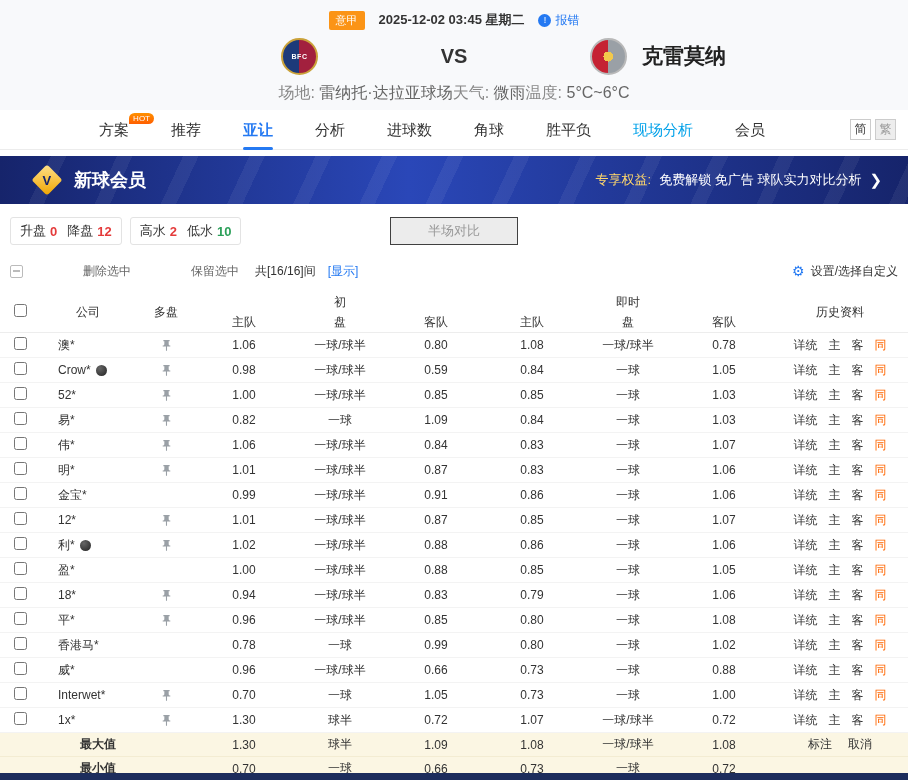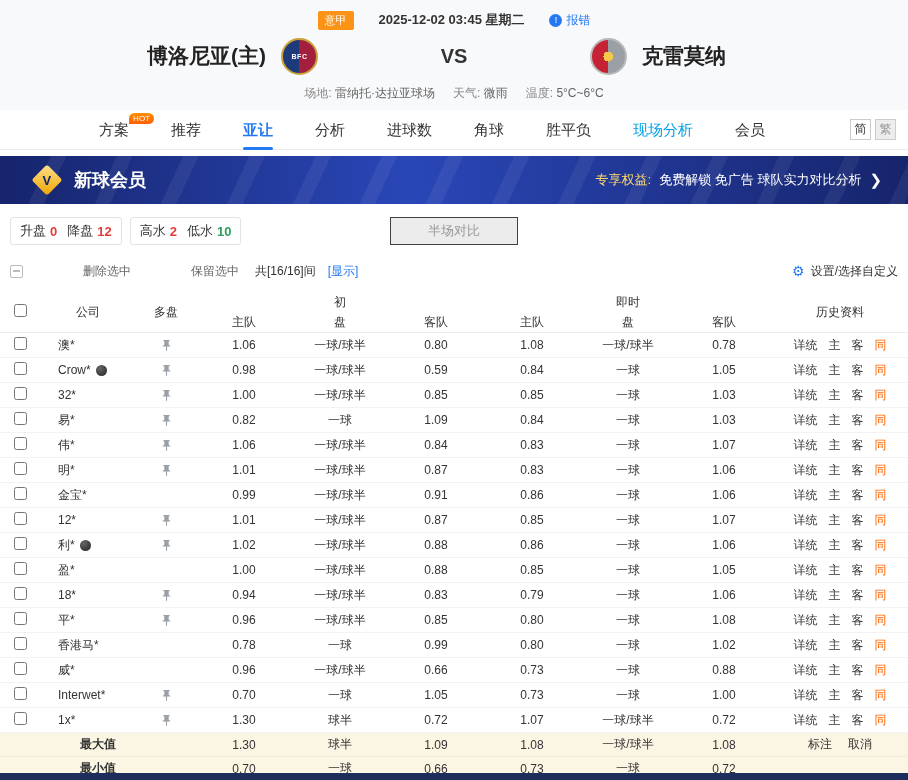--- a/index.html
+++ b/index.html
@@ -8,37 +8,37 @@
     width: 908px;
     height: 780px;
     font-family: "Liberation Sans", "DejaVu Sans", sans-serif;
     background: #fff;
     overflow: hidden;
     position: relative;
     color: #333;
   }
   
   .top { background: #f8f9fb; padding: 10px 0 8px; }
-  .meta-row { display: flex; align-items: center; justify-content: center; gap: 25px; height: 20px; }
+  .meta-row { display: flex; align-items: center; justify-content: center; gap: 14px; height: 20px; }
   .league-badge { background: #fb9416; color: #fff; font-size: 11px; padding: 2px 7px; border-radius: 2px; cursor: pointer; }
   .dt { font-size: 13px; font-weight: bold; color: #333; }
   .report { display: flex; align-items: center; gap: 4px; color: #2479f2; font-size: 12px; cursor: pointer; }
   .err-icon { width: 13px; height: 13px; border-radius: 50%; background: #2479f2; color: #fff; font-size: 9px; display: inline-flex; align-items: center; justify-content: center; }
   .teams-row { display: grid; grid-template-columns: 1fr 60px 1fr; align-items: center; height: 48px; margin-top: 2px; }
   .side { display: flex; align-items: center; }
   .side.home { justify-content: flex-end; padding-right: 106px; }
   .side.away { justify-content: flex-start; padding-left: 106px; }
   .team-name { font-size: 21px; font-weight: bold; color: #222; cursor: pointer; }
   .side.home .team-name { margin-right: 15px; }
   .side.away .team-name { margin-left: 15px; }
   .team-logo { width: 37px; height: 37px; border-radius: 50%; display: flex; align-items: center; justify-content: center; flex: none; }
   .home-logo { background: linear-gradient(90deg, #1d3a7a 50%, #a2203e 50%); border: 2px solid #caa23a; color: #fff; font-size: 7px; font-weight: bold; letter-spacing: .5px; }
   .away-logo { background: radial-gradient(circle at 50% 50%, #f2c94c 0 5px, rgba(0,0,0,0) 5px), linear-gradient(90deg, #c52233 50%, #9aa0a6 50%); border: 2px solid #b9b9b9; }
   .vs { text-align: center; font-size: 20px; font-weight: bold; color: #333; }
-  .venue-row { display: flex; justify-content: center; gap: 18px; font-size: 12px; color: #666; height: 18px; align-items: center; margin-top: 4px; }
+  .venue-row { display: flex; justify-content: center; font-size: 16px; color: #666; height: 18px; align-items: center; margin-top: 4px; }
   .venue-row .lbl { color: #888; }
   
   .nav { height: 40px; background: #fff; border-bottom: 1px solid #ececec; display: flex; align-items: center; padding-left: 78px; position: relative; }
   .nav-item { padding: 0 21px; font-size: 15px; color: #333; cursor: pointer; position: relative; height: 40px; line-height: 40px; }
   .nav-item.active { color: #2479f2; font-weight: bold; }
   .nav-item.active::after { content: ""; position: absolute; left: 50%; transform: translateX(-50%); bottom: 0; width: 30px; height: 3px; background: #2479f2; border-radius: 2px; }
   .nav-item.highlight { color: #00a1e9; }
   .hot-badge { position: absolute; top: 3px; right: -4px; background: linear-gradient(180deg, #ff9100, #ff5e00); color: #fff; font-size: 8px; padding: 1px 4px; border-radius: 6px 6px 6px 0; line-height: 1.2; }
   .lang { position: absolute; right: 12px; top: 9px; display: flex; gap: 4px; }
   .lang span { width: 21px; height: 21px; border: 1px solid #ccc; font-size: 12px; display: flex; align-items: center; justify-content: center; cursor: pointer; }
@@ -98,21 +98,20 @@
   <div class="meta-row">
     <span class="league-badge">意甲</span>
     <span class="dt">2025-12-02 03:45 星期二</span>
     <span class="report">
       <span class="err-icon">!</span>
       <span>报错</span>
     </span>
   </div>
   <div class="teams-row">
     <div class="side home">
-      <span class="team-name">博洛尼亚(主)</span>
       <span class="team-logo home-logo">BFC</span>
     </div>
     <div class="vs">VS</div>
     <div class="side away">
       <span class="team-logo away-logo"></span>
       <span class="team-name">克雷莫纳</span>
     </div>
   </div>
   <div class="venue-row">
     <span><span class="lbl">场地:</span> <span>雷纳托·达拉亚球场</span></span>
@@ -247,21 +246,21 @@
         <div class="cell hist">
           <span class="hlink">详统</span>
           <span class="hlink">主</span>
           <span class="hlink">客</span>
           <span class="hlink same">同</span>
         </div>
       </div>
       <div class="trow">
         <div class="cell"><input type="checkbox" style=""></div>
         <div class="cell company">
-          <span>32*</span>
+          <span>52*</span>
         </div>
         <div class="cell"><svg class="pin" width="13" height="13" viewBox="0 0 24 24">
             <path fill="#9aa0a6" d="M16 9V4h1a1 1 0 0 0 0-2H7a1 1 0 0 0 0 2h1v5c0 1.66-1.34 3-3 3v2h5.97v7l1 1 1-1v-7H19v-2c-1.66 0-3-1.34-3-3z"></path>
           </svg></div>
         <div class="cell">1.00</div>
         <div class="cell">一球/球半</div>
         <div class="cell">0.85</div>
         <div class="cell">0.85</div>
         <div class="cell">一球</div>
         <div class="cell">1.03</div>

